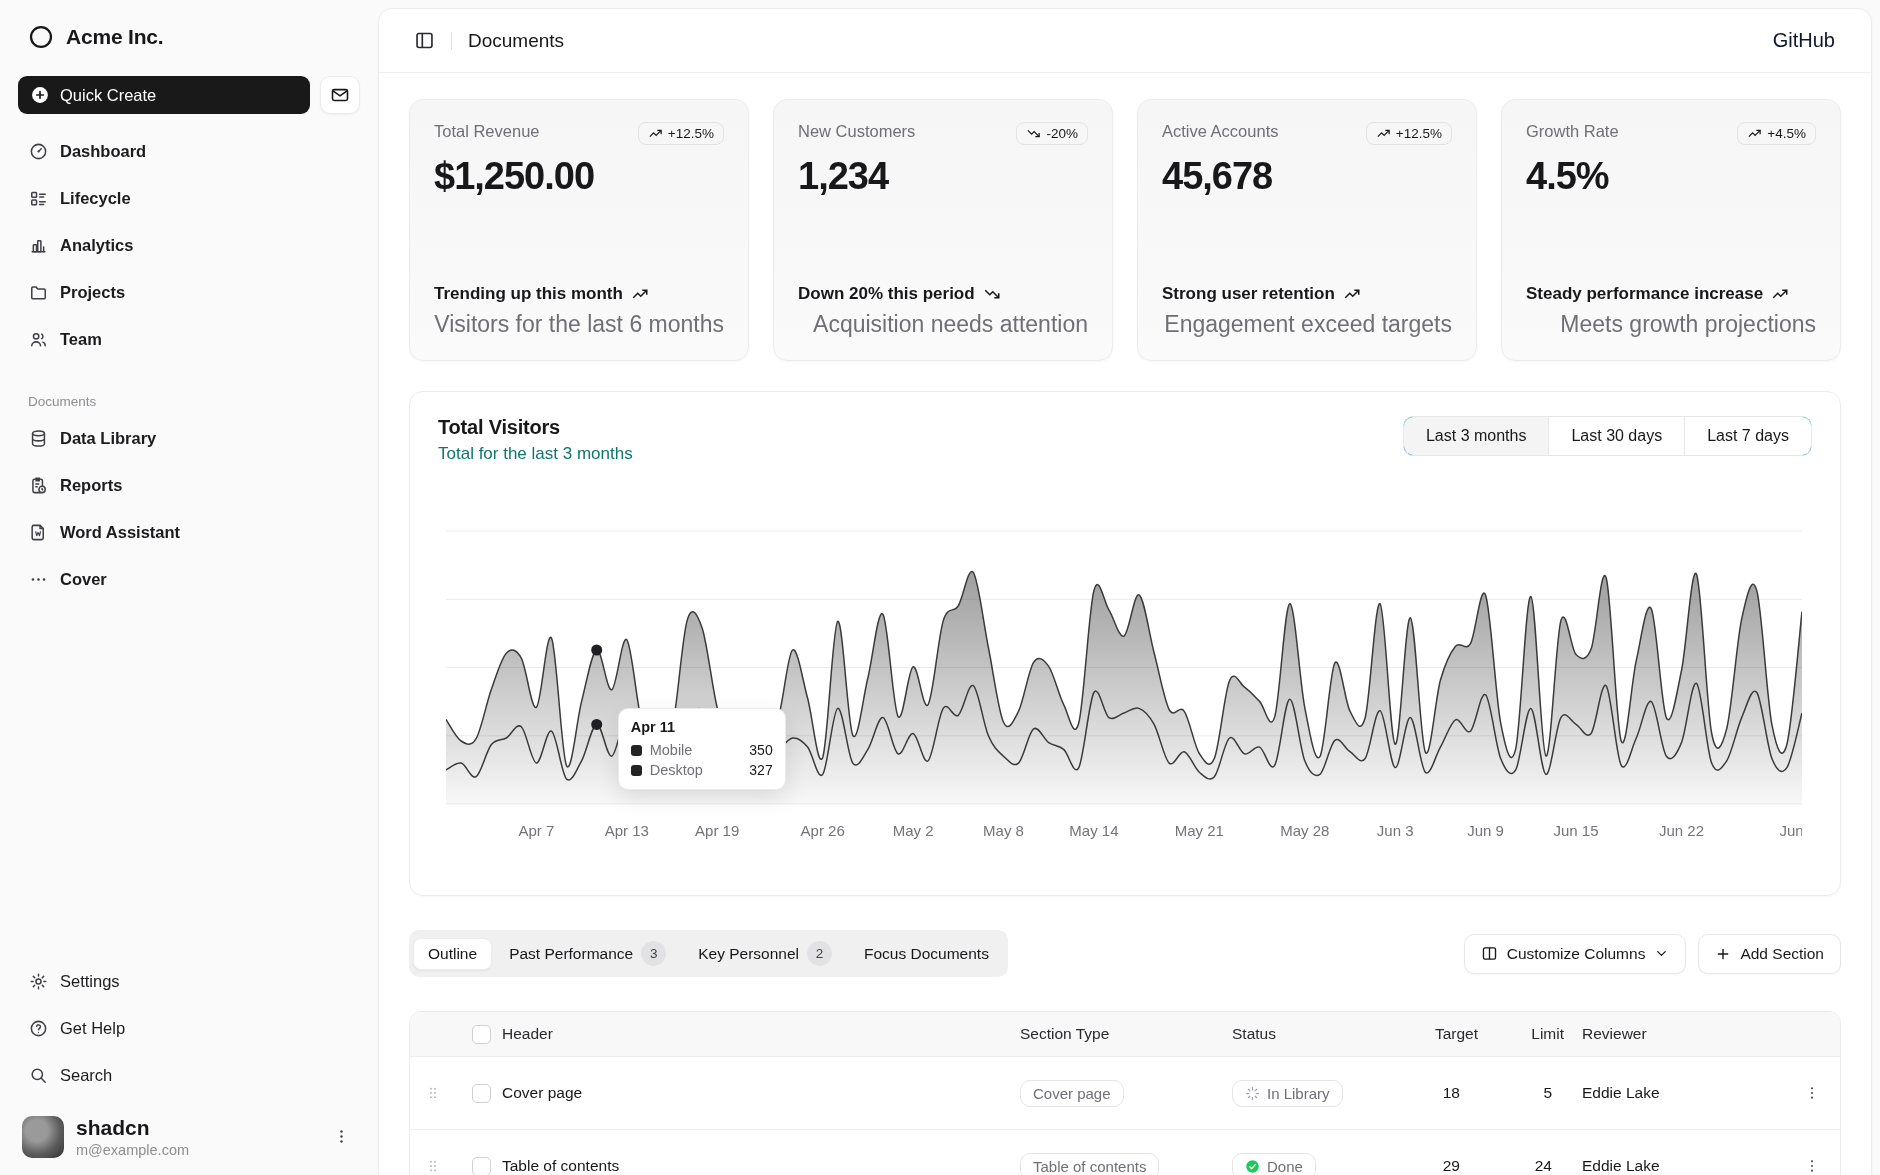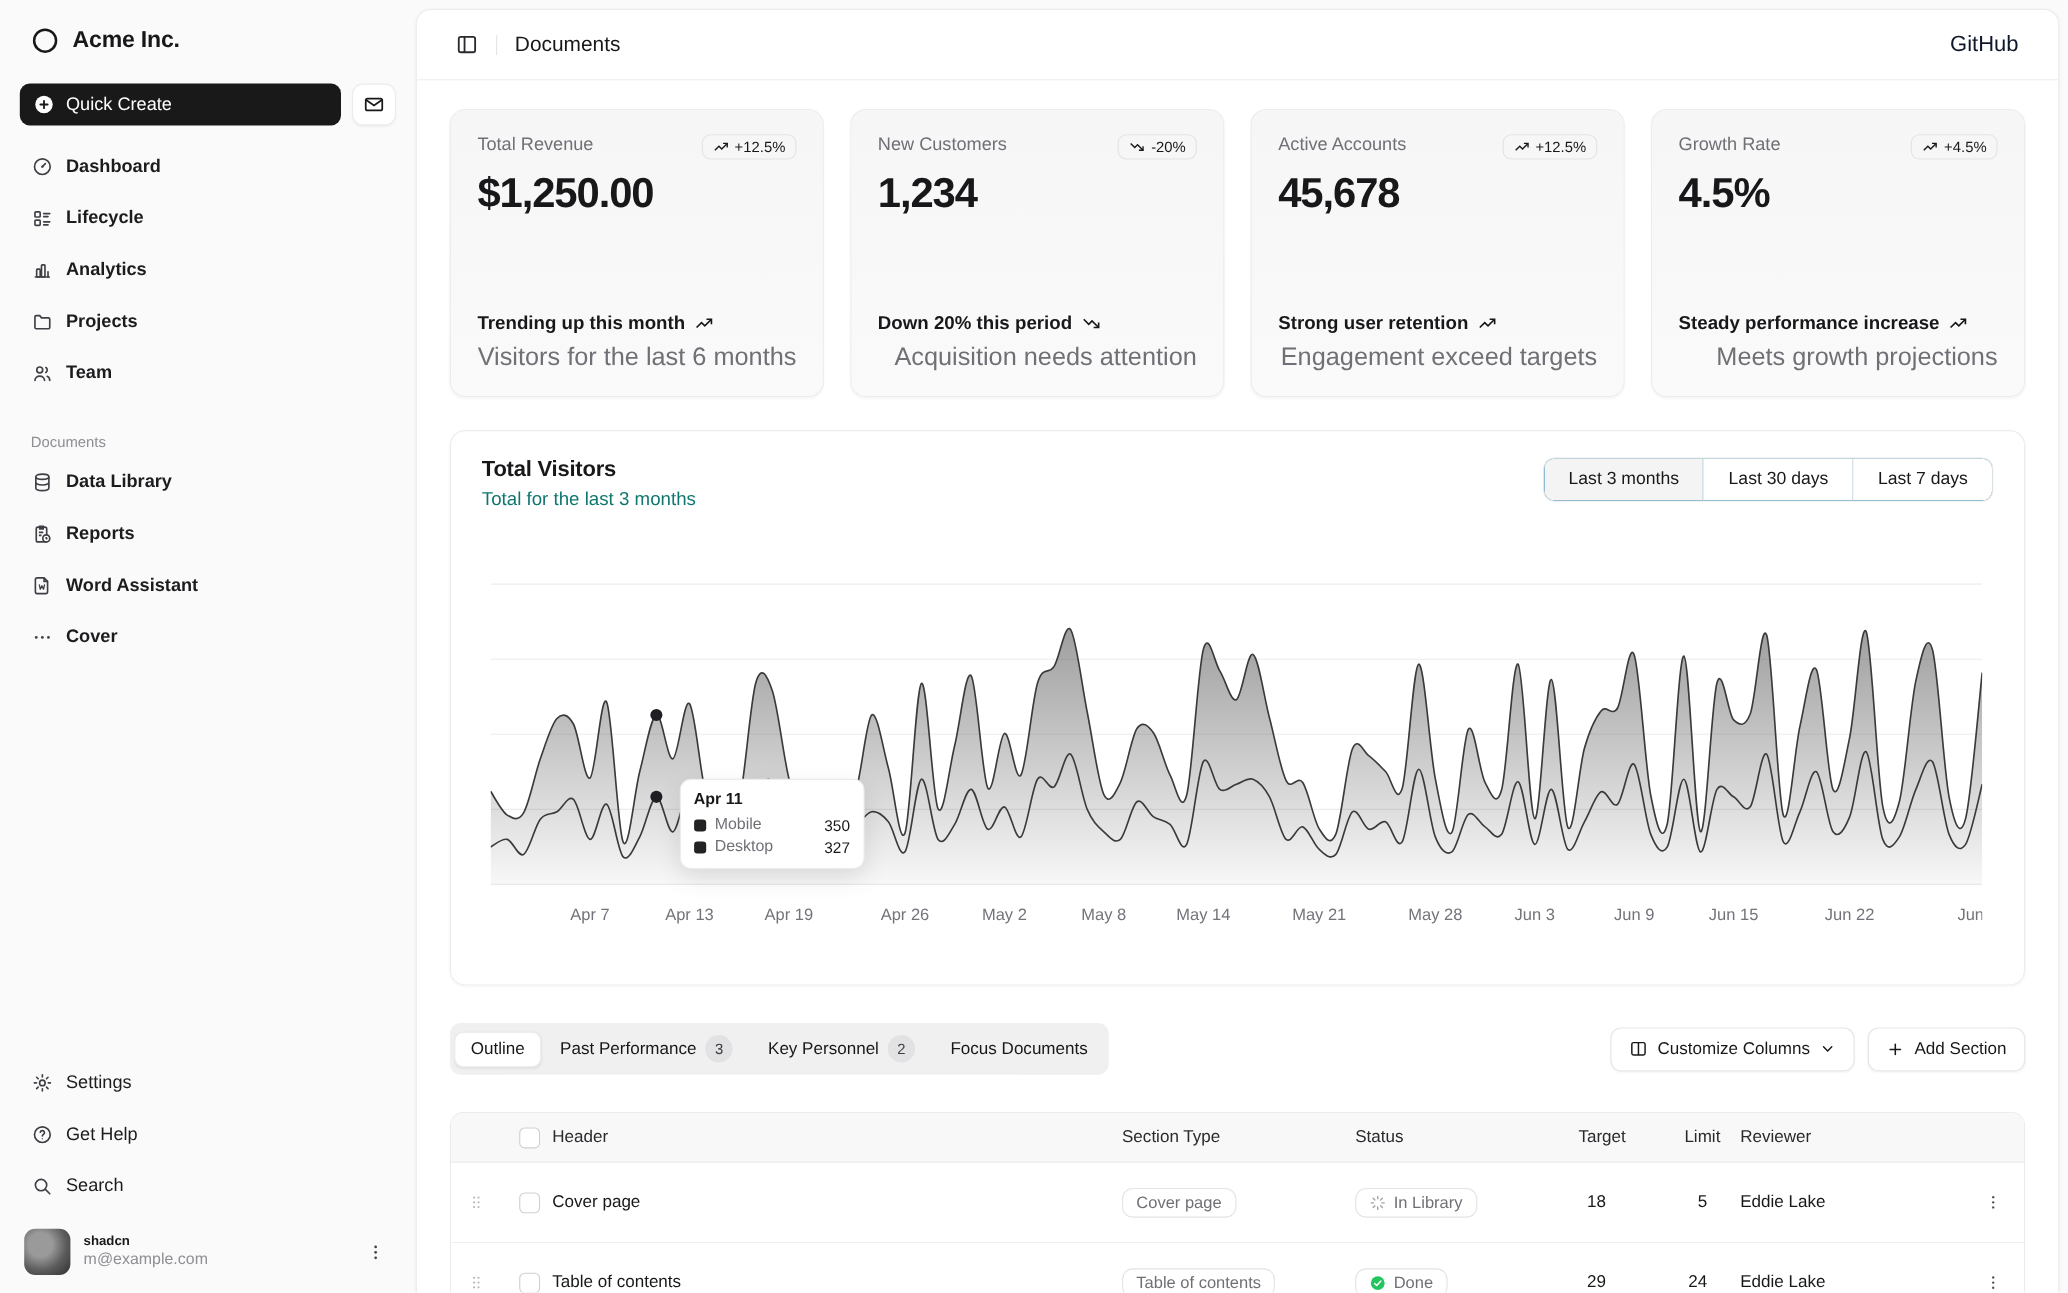--- a/index.html
+++ b/index.html
@@ -25,21 +25,21 @@
   .nav { margin-top:18px; display:flex; flex-direction:column; gap:9px;font-weight:bold; }
   .nav-item { display:flex; align-items:center; gap:12px; height:38px; padding:0 10px; border-radius:8px;
     font-size:16.5px; color:#1c1c1f; cursor:pointer; }
   .nav-item .ic { width:20px; display:flex; justify-content:center; color:#3f3f46; }
   .group-label { margin:36px 0 10px 10px; font-size:13.5px; color:#8e8e93; }
   .side-footer { margin-top:auto; display:flex; flex-direction:column; gap:9px; }
   .user-row { margin-top:14px; display:flex; align-items:center; gap:12px; padding:6px 4px 2px 4px; cursor:pointer; }
   .avatar { width:42px; height:42px; border-radius:10px;
     background:radial-gradient(circle at 35% 35%, #9a9a9a 0 28%, #5d5d5d 60%, #2f2f2f 100%); }
   .user-meta { display:flex; flex-direction:column; line-height:1.25; }
-  .user-name { font-size:12px; font-weight:600; }
+  .user-name { font-size:21px; font-weight:600; }
   .user-email { font-size:14.5px; color:#8e8e93; }
   .user-dots { margin-left:auto; color:#3f3f46; padding:6px; }
 
   
   .main { position:absolute; left:378px; top:8px; width:1494px; height:1280px;
     background:#fff; border:1px solid #ededed; border-radius:14px;
     box-shadow:0 1px 3px rgba(0,0,0,.04); display:flex; flex-direction:column; overflow:hidden; }
   .main-header { height:64px; flex:0 0 64px; display:flex; align-items:center; padding:0 28px;
     border-bottom:1px solid #efefef; }
   .panel-toggle { width:34px; height:34px; border:none; background:transparent; border-radius:8px;

